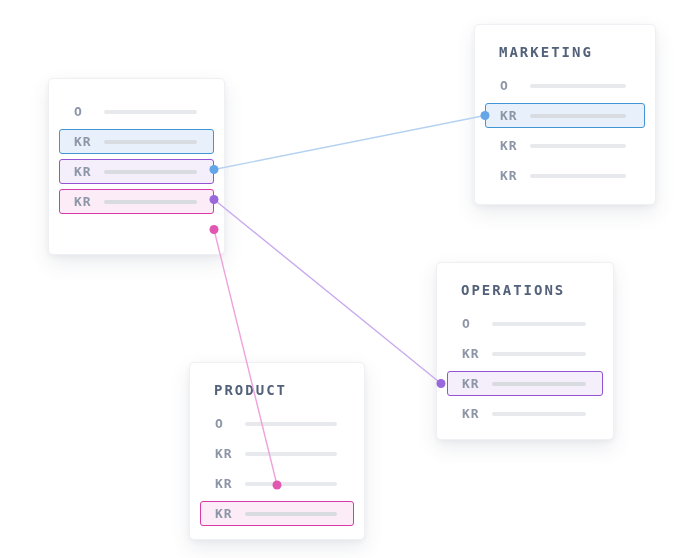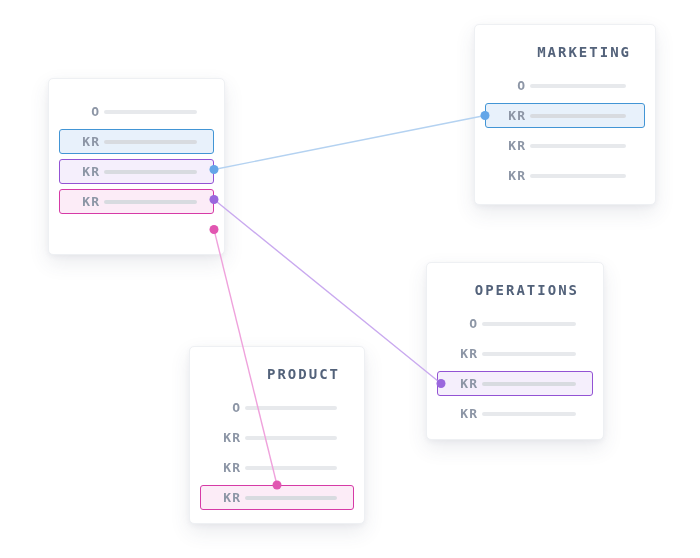--- a/index.html
+++ b/index.html
@@ -11,21 +11,20 @@
     overflow:hidden;
   }
   .card{
     position:absolute;
     box-sizing:border-box;
     background:var(--card-bg,#ffffff);
     border:1px solid var(--card-border,#eef0f3);
     border-radius:5px;
     box-shadow:0 8px 20px rgba(55,65,95,.10),0 2px 5px rgba(55,65,95,.05);
     padding:20px 10px 0 10px;
-    text-align:right;
   }
   .card-title{
     display:block;
     height:15px;line-height:15px;
     margin:0 14px 13px 14px;
     font-size:14px;font-weight:bold;
     letter-spacing:2px;
     color:var(--title-color,#53627a);
     white-space:nowrap;
   }
@@ -92,41 +91,41 @@
     <div class="row">
       <span class="row-label">KR</span>
       <span class="bar"></span>
     </div>
     <div class="row">
       <span class="row-label">KR</span>
       <span class="bar"></span>
     </div>
   </div>
 
-  <div class="card" style="left: 426px; top: 262px; width: 178px; height: 178px;">
+  <div class="card" style="left: 436px; top: 262px; width: 178px; height: 178px;">
     <span class="card-title">OPERATIONS</span>
     <div class="row">
       <span class="row-label">O</span>
       <span class="bar"></span>
     </div>
     <div class="row">
       <span class="row-label">KR</span>
       <span class="bar"></span>
     </div>
     <div class="row" style="border-color: rgb(147, 83, 212); background: rgb(245, 239, 252);">
       <span class="row-label">KR</span>
       <span class="bar" style="background: rgb(216, 219, 224);"></span>
     </div>
     <div class="row">
       <span class="row-label">KR</span>
       <span class="bar"></span>
     </div>
   </div>
 
-  <div class="card" style="left: 189px; top: 346px; width: 176px; height: 178px;">
+  <div class="card" style="left: 189px; top: 362px; width: 176px; height: 178px;">
     <span class="card-title">PRODUCT</span>
     <div class="row">
       <span class="row-label">O</span>
       <span class="bar"></span>
     </div>
     <div class="row">
       <span class="row-label">KR</span>
       <span class="bar"></span>
     </div>
     <div class="row">

